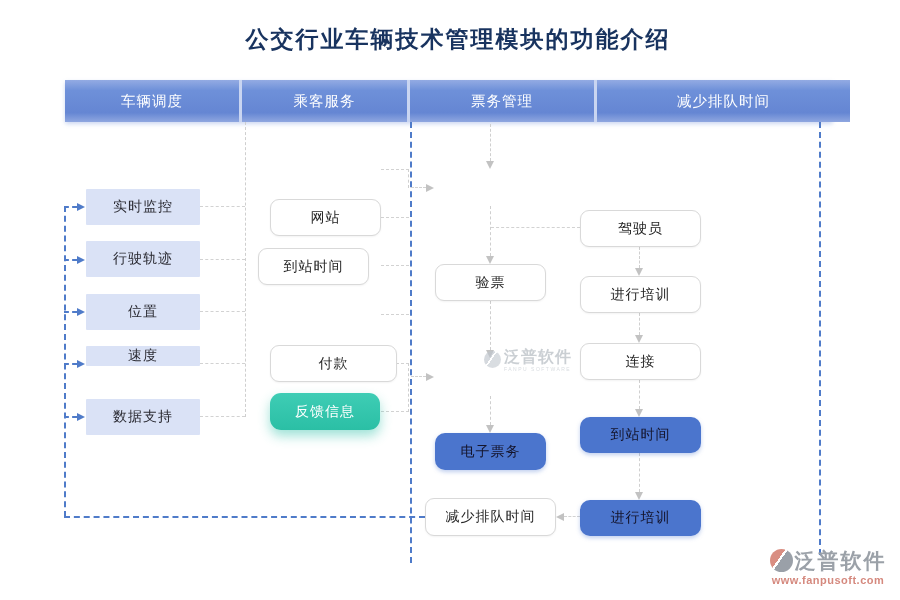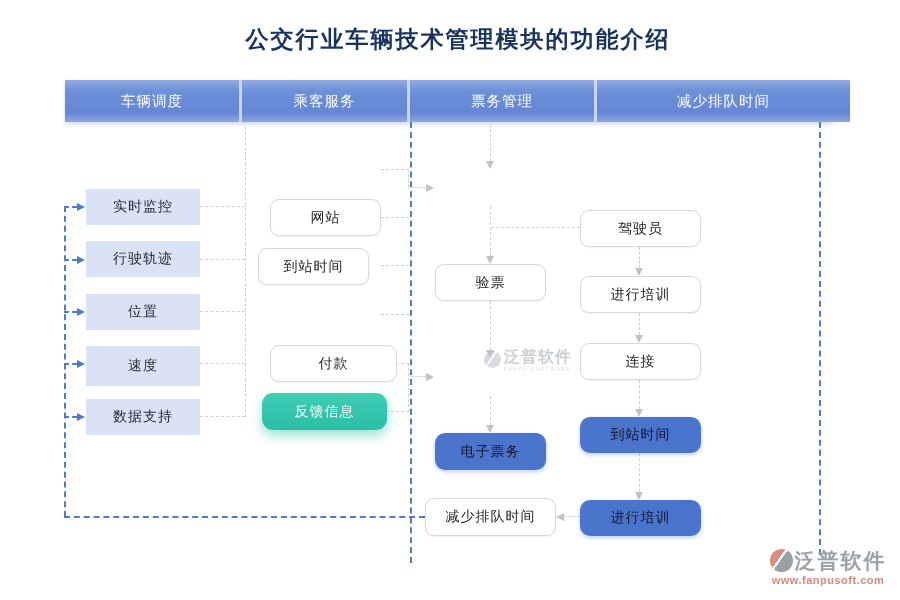--- a/index.html
+++ b/index.html
@@ -127,27 +127,27 @@
   <div class="ln vg" style="left:631px;top:380px;height:29px"></div>
   <div class="arr adg" style="left:627px;top:409px"></div>
   <div class="ln vg" style="left:631px;top:453px;height:39px"></div>
   <div class="arr adg" style="left:627px;top:492px"></div>
   <div class="ln hg" style="left:556px;top:516px;width:16px"></div>
   <div class="arr alg" style="left:548px;top:513px"></div>
 
   <div class="box lav" style="left:78px;top:189px;width:114px;height:36px">实时监控</div>
   <div class="box lav" style="left:78px;top:241px;width:114px;height:36px">行驶轨迹</div>
   <div class="box lav" style="left:78px;top:294px;width:114px;height:36px">位置</div>
-  <div class="box lav" style="left:78px;top:346px;width:114px;height:40px">速度</div>
+  <div class="box lav" style="left:78px;top:346px;width:114px;height:20px">速度</div>
   <div class="box lav" style="left:78px;top:399px;width:114px;height:36px">数据支持</div>
 
   <div class="box white" style="left:262px;top:199px;width:111px;height:37px">网站</div>
   <div class="box white" style="left:250px;top:248px;width:111px;height:37px">到站时间</div>
   <div class="box white" style="left:262px;top:345px;width:127px;height:37px">付款</div>
-  <div class="box teal" style="left:254px;top:393px;width:125px;height:37px">反馈信息</div>
+  <div class="box teal" style="left:262px;top:393px;width:110px;height:37px">反馈信息</div>
 
   <div class="box white" style="left:427px;top:264px;width:111px;height:37px">验票</div>
   <div class="box blue" style="left:427px;top:433px;width:111px;height:37px">电子票务</div>
   <div class="box white" style="left:417px;top:498px;width:131px;height:38px">减少排队时间</div>
 
   <div class="box white" style="left:572px;top:210px;width:121px;height:37px">驾驶员</div>
   <div class="box white" style="left:572px;top:276px;width:121px;height:37px">进行培训</div>
   <div class="box white" style="left:572px;top:343px;width:121px;height:37px">连接</div>
   <div class="box blue" style="left:572px;top:417px;width:121px;height:36px">到站时间</div>
   <div class="box blue" style="left:572px;top:500px;width:121px;height:36px">进行培训</div>

